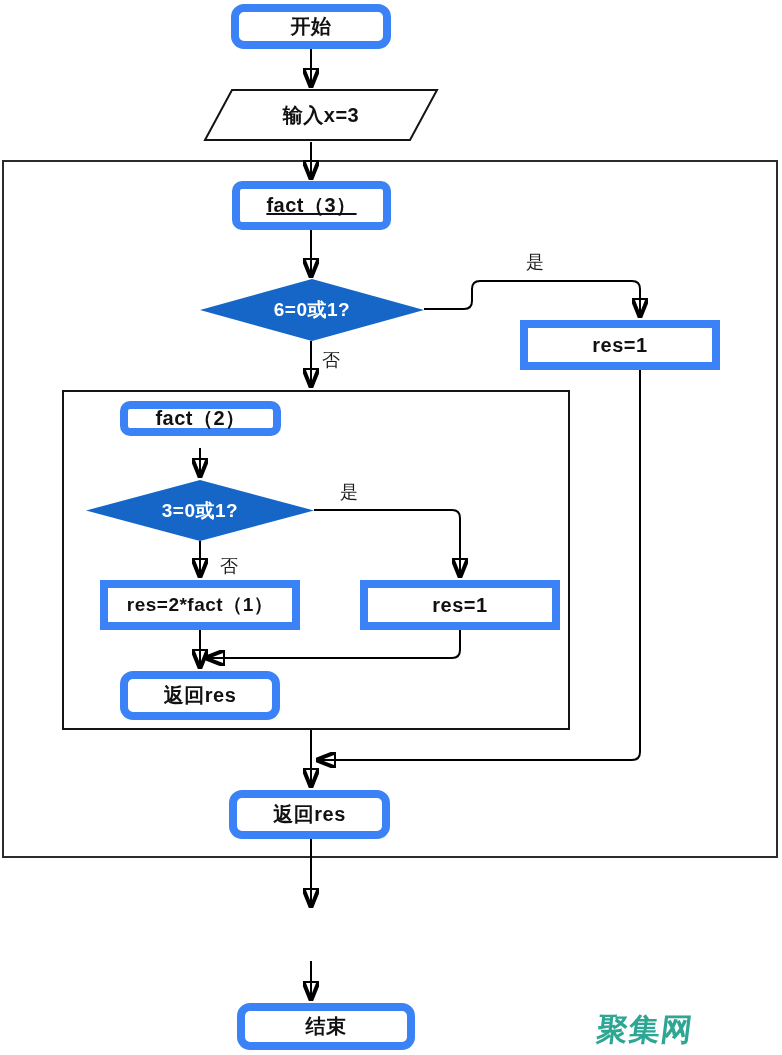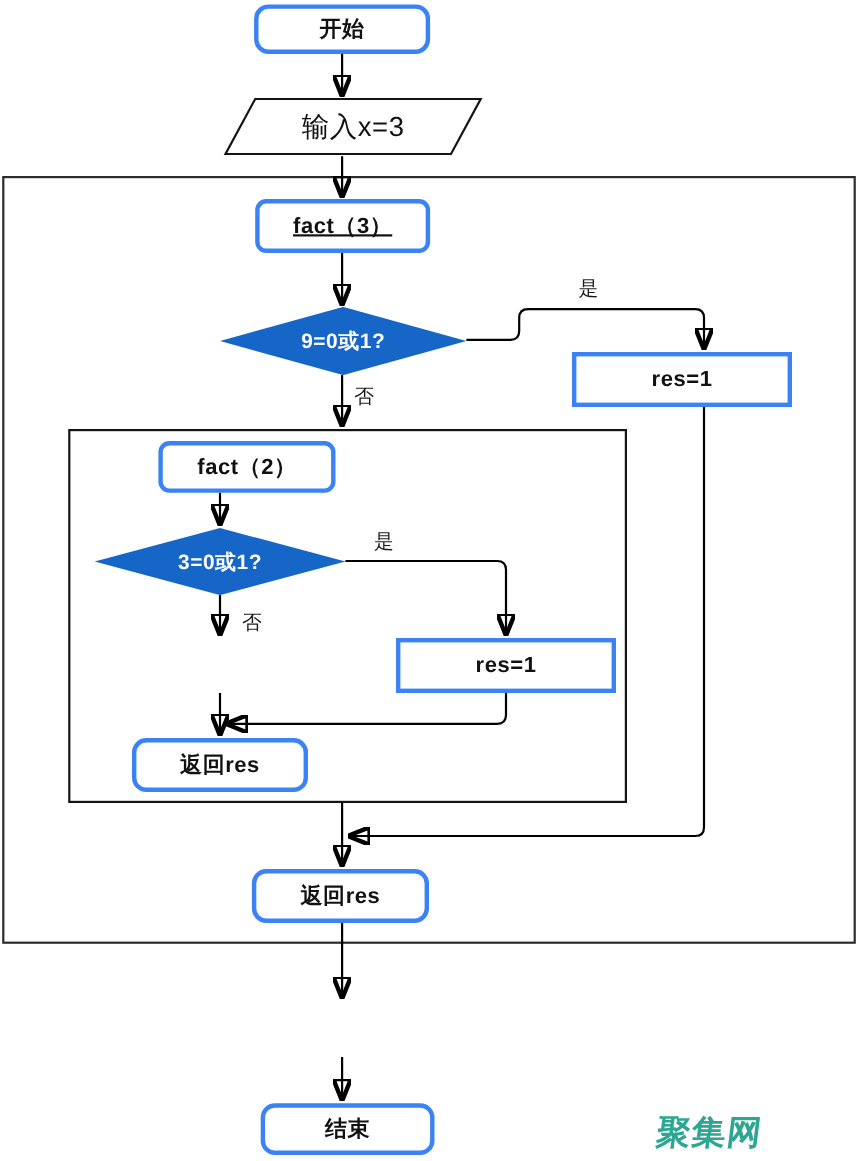--- a/index.html
+++ b/index.html
@@ -2,38 +2,38 @@
 <html style="--decision-fill: #1666C8; --decision-text: #FFFFFF; --watermark-color: #2DA693;"><head>
 <meta charset="utf-8">
 <style>
   html,body{margin:0;padding:0;background:#fff;}
   #canvas{
     position:relative;width:782px;height:1055px;background:#fff;overflow:hidden;
     font-family:"Liberation Sans","DejaVu Sans",sans-serif;color:#111;
   }
   .node{
     position:absolute;display:flex;align-items:center;justify-content:center;
-    background:#fff;border:4px solid #3b82f6;box-sizing:border-box;
+    background:#fff;border:8px solid #3b82f6;box-sizing:border-box;
     font-weight:bold;font-size:20px;letter-spacing:0.5px;text-align:center;
   }
   .rounded{border-radius:13px;}
   .rounded-sm{border-radius:10px;}
   .container-box{
     position:absolute;border:2px solid #2b2b2b;box-sizing:border-box;background:transparent;
   }
   .diamond{
     border:none;background:var(--decision-fill,#1666C8);color:var(--decision-text,#fff);
     clip-path:polygon(50% 0,100% 50%,50% 100%,0 50%);
     font-size:19px;
   }
   .para-wrap{position:absolute;}
   .para-wrap svg{display:block;}
   .para-label{
     position:absolute;inset:0;display:flex;align-items:center;justify-content:center;
-    font-weight:normal;font-size:25px;letter-spacing:0.5px;
+    font-weight:bold;font-size:20px;letter-spacing:0.5px;
   }
   .edge-label{
     position:absolute;font-size:18px;font-weight:normal;color:#1a1a1a;background:#fff;
     padding:0 2px;line-height:20px;
   }
   .wires{position:absolute;left:0;top:0;pointer-events:none;}
   .wires path{fill:none;stroke:#000;stroke-width:2;}
   .watermark{
     position:absolute;left:597px;top:1012px;font-size:31px;line-height:36px;
     font-weight:bold;color:var(--watermark-color,#2DA693);
@@ -58,50 +58,53 @@
       <polygon points="29,2 234,2 207,52 2,52" fill="#fff" stroke="#141414" stroke-width="2"></polygon>
     </svg>
     <div class="para-label">输入x=3</div>
   </div>
 
   <div class="node rounded-sm" style="left:232px;top:181px;width:159px;height:49px;text-decoration:underline;">
     <span>fact（3）</span>
   </div>
 
   <div class="node diamond" style="left:200px;top:279px;width:224px;height:62px;">
-    <span>9=0或1?</span>
+    <span>6=0或1?</span>
   </div>
 
   <div class="node" style="left:520px;top:320px;width:200px;height:50px;">
     <span>res=1</span>
   </div>
 
-  <div class="node rounded-sm" style="left:120px;top:401px;width:161px;height:47px;margin-left:24px;">
+  <div class="node rounded-sm" style="left:120px;top:401px;width:161px;height:35px;">
     <span>fact（2）</span>
   </div>
 
   <div class="node diamond" style="left:86px;top:480px;width:228px;height:61px;">
     <span>3=0或1?</span>
   </div>
 
+  <div class="node" style="left:100px;top:580px;width:200px;height:50px;font-size:19px;">
+    <span>res=2*fact（1）</span>
+  </div>
 
   <div class="node" style="left:360px;top:580px;width:200px;height:50px;">
     <span>res=1</span>
   </div>
 
   <div class="node rounded" style="left:120px;top:671px;width:160px;height:49px;">
     <span>返回res</span>
   </div>
 
   <div class="node rounded" style="left:229px;top:790px;width:161px;height:49px;">
     <span>返回res</span>
   </div>
 
 
-  <div class="node rounded" style="left:237px;top:1003px;width:158px;height:47px;">
+  <div class="node rounded" style="left:237px;top:1003px;width:178px;height:47px;">
     <span>结束</span>
   </div>
 
   <div class="edge-label" style="left:524px;top:252px;">是</div>
   <div class="edge-label" style="left:320px;top:350px;">否</div>
   <div class="edge-label" style="left:338px;top:482px;">是</div>
   <div class="edge-label" style="left:218px;top:556px;">否</div>
 
   <svg class="wires" width="782" height="1055" viewBox="0 0 782 1055">
     <defs>

